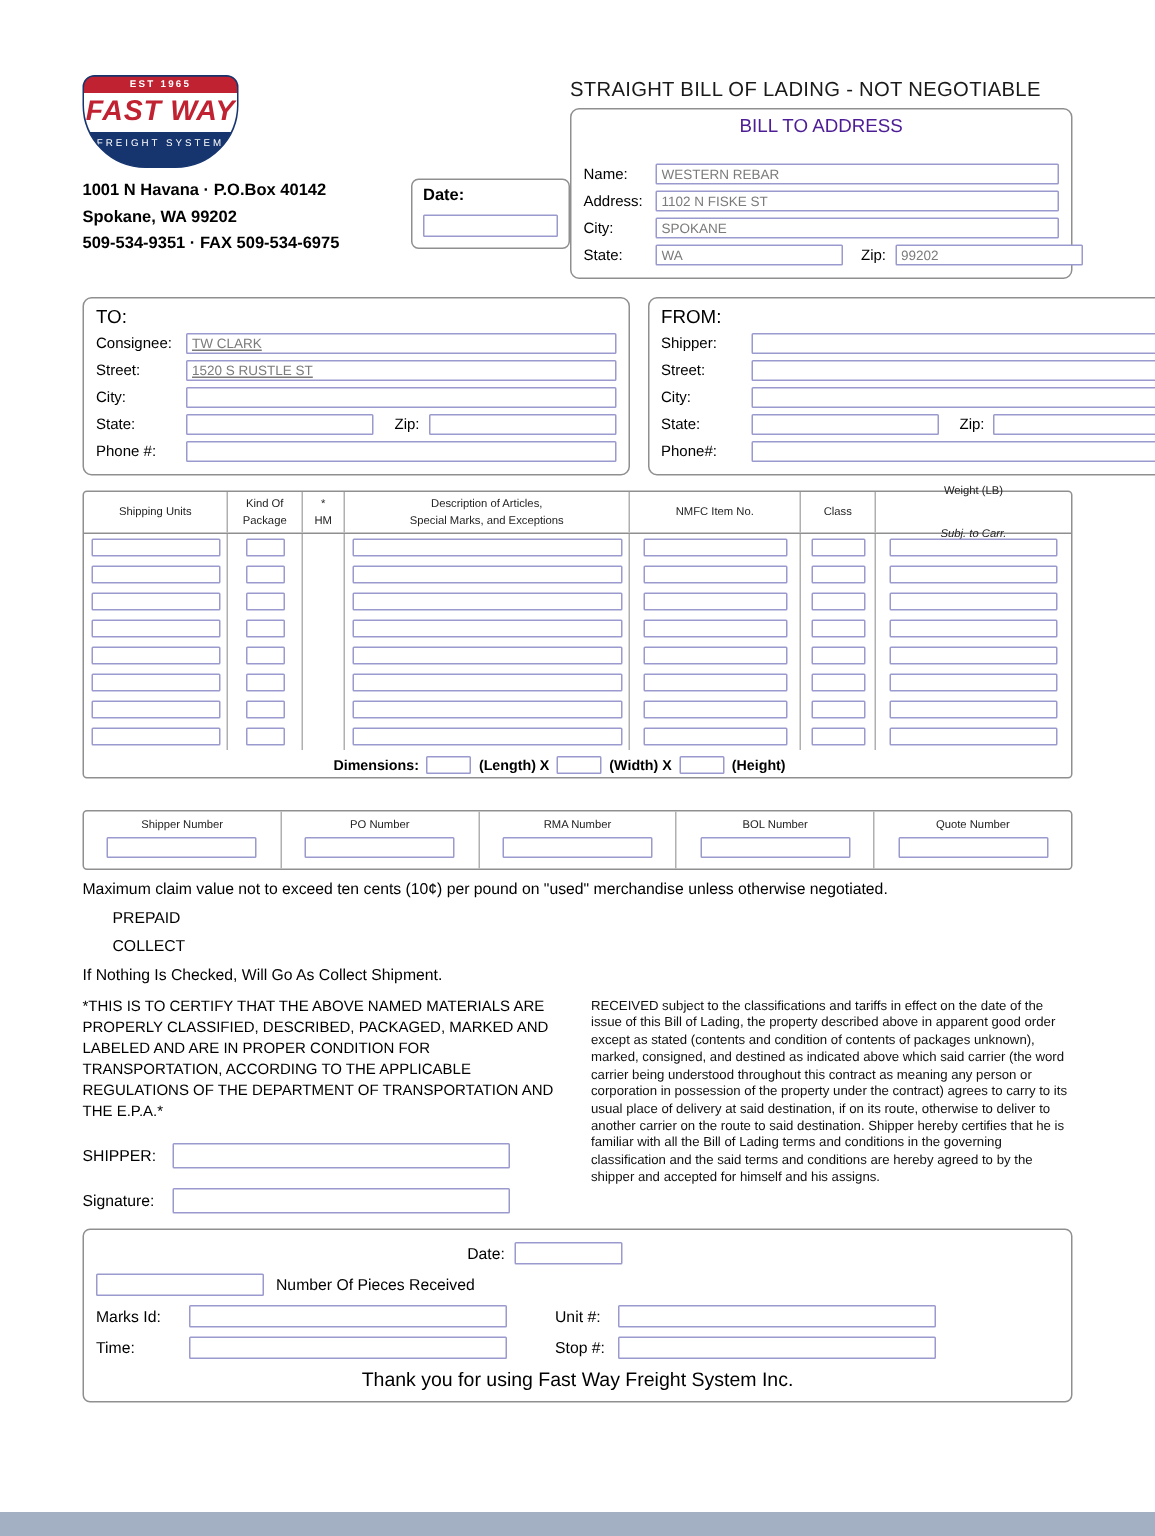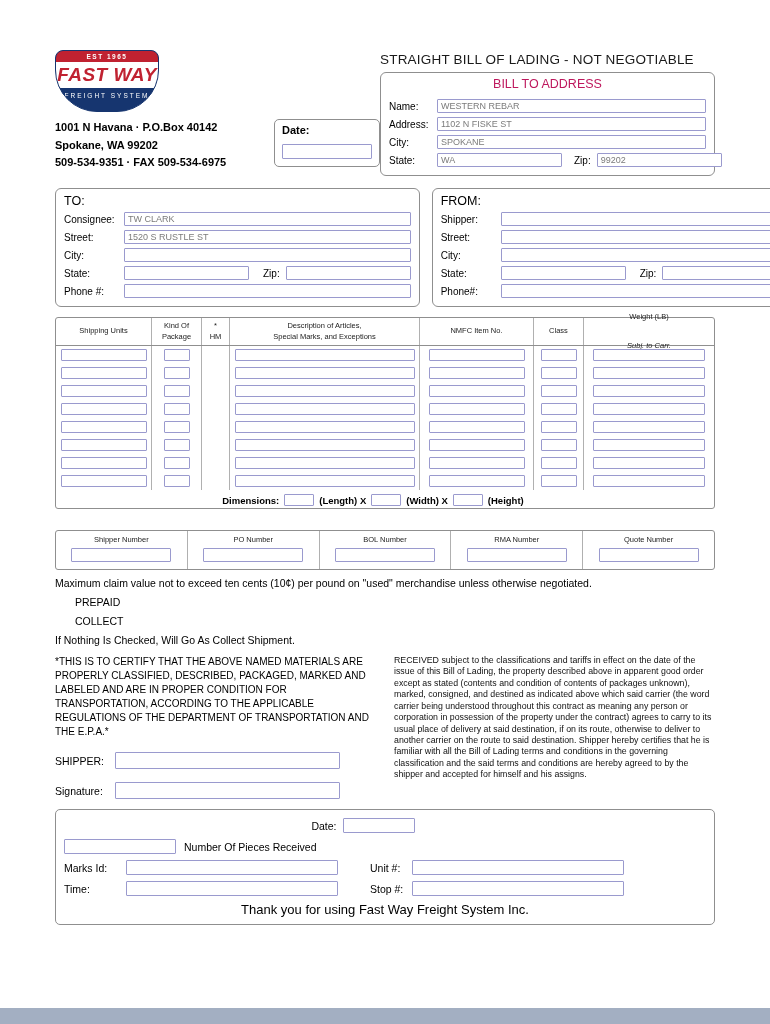--- a/index.html
+++ b/index.html
@@ -26,36 +26,36 @@
   .logo-tag { color:#fff; font-size:6.5px; text-align:center; letter-spacing:2px; padding-top:4px; flex:1; }
 
   .left-lower { display:flex; margin-top:7px; }
   .company { flex:1; font-size:11px; font-weight:bold; line-height:1.6; }
   .date-box { width:106px; padding:4px 7px 7px; border-radius:5px; align-self:flex-start; }
   .date-box .dlabel { font-size:11px; font-weight:bold; display:block; margin-bottom:4px; }
   .date-box input { width:90px; height:15px; }
 
   .doc-title { font-size:13.5px; color:#1a1a1a; margin-top:2px; margin-bottom:5px; letter-spacing:.2px; }
   .billto { padding:4px 8px 8px; border-radius:6px; }
-  .billto-title { text-align:center; font-size:12.5px; margin-bottom:8px; color:#be185d; }
+  .billto-title { text-align:center; font-size:12.5px; margin-bottom:18px; color:#4c1d95; }
 
   .fr { display:flex; align-items:center; margin-bottom:4px; }
   .fr:last-child { margin-bottom:0; }
   .fr label { font-size:10px; flex:none; }
   .billto .fr label { width:48px; }
   .billto .fr input { flex:1; }
   .billto .fr input.state { flex:0 0 105px; }
   .billto .fr label.zl { width:auto; margin:0 6px 0 12px; }
 
   
   .tf-row { display:flex; gap:12px; margin-top:12px; }
   .tf-box { flex:1; padding:5px 8px 8px; border-radius:6px; }
   .tf-title { font-size:12.5px; margin-bottom:4px; }
   .tf-box .fr label { width:60px; font-size:10px; }
-  .tf-box .fr input { flex:1; }
+  .tf-box .fr input { flex:1;text-decoration:underline; }
   .tf-box .fr input.state { flex:0 0 88px; }
   .tf-box .fr label.zl { width:auto; margin:0 6px 0 14px; }
 
   
   .table-wrap { border:1px solid #8f8f8f; border-radius:3px; margin-top:10px; }
   .ft-header { display:flex; border-bottom:1px solid #8f8f8f; }
   .ft-cell { border-right:1px solid #b0b0b0; display:flex; flex-direction:column;
              align-items:center; justify-content:center; text-align:center; }
   .ft-cell:last-child { border-right:none; }
   .hdr { font-size:7.5px; line-height:1.35; white-space:pre-line; height:27px; color:#222; }
@@ -418,25 +418,25 @@
   <div class="ref-box box">
       <div class="ref-col">
         <div class="ref-label">Shipper Number</div>
         <input class="f ref-input" style="">
       </div>
       <div class="ref-col">
         <div class="ref-label">PO Number</div>
         <input class="f ref-input" style="">
       </div>
       <div class="ref-col">
+        <div class="ref-label">RMA Number</div>
+        <input class="f ref-input" style="">
+      </div>
+      <div class="ref-col">
         <div class="ref-label">BOL Number</div>
-        <input class="f ref-input" style="">
-      </div>
-      <div class="ref-col">
-        <div class="ref-label">RMA Number</div>
         <input class="f ref-input" style="">
       </div>
       <div class="ref-col">
         <div class="ref-label">Quote Number</div>
         <input class="f ref-input" style="">
       </div>
     </div>
 
   <div class="claim-note">Maximum claim value not to exceed ten cents (10¢) per pound on "used" merchandise unless otherwise negotiated.</div>
   <div class="pay-opt">PREPAID</div>

